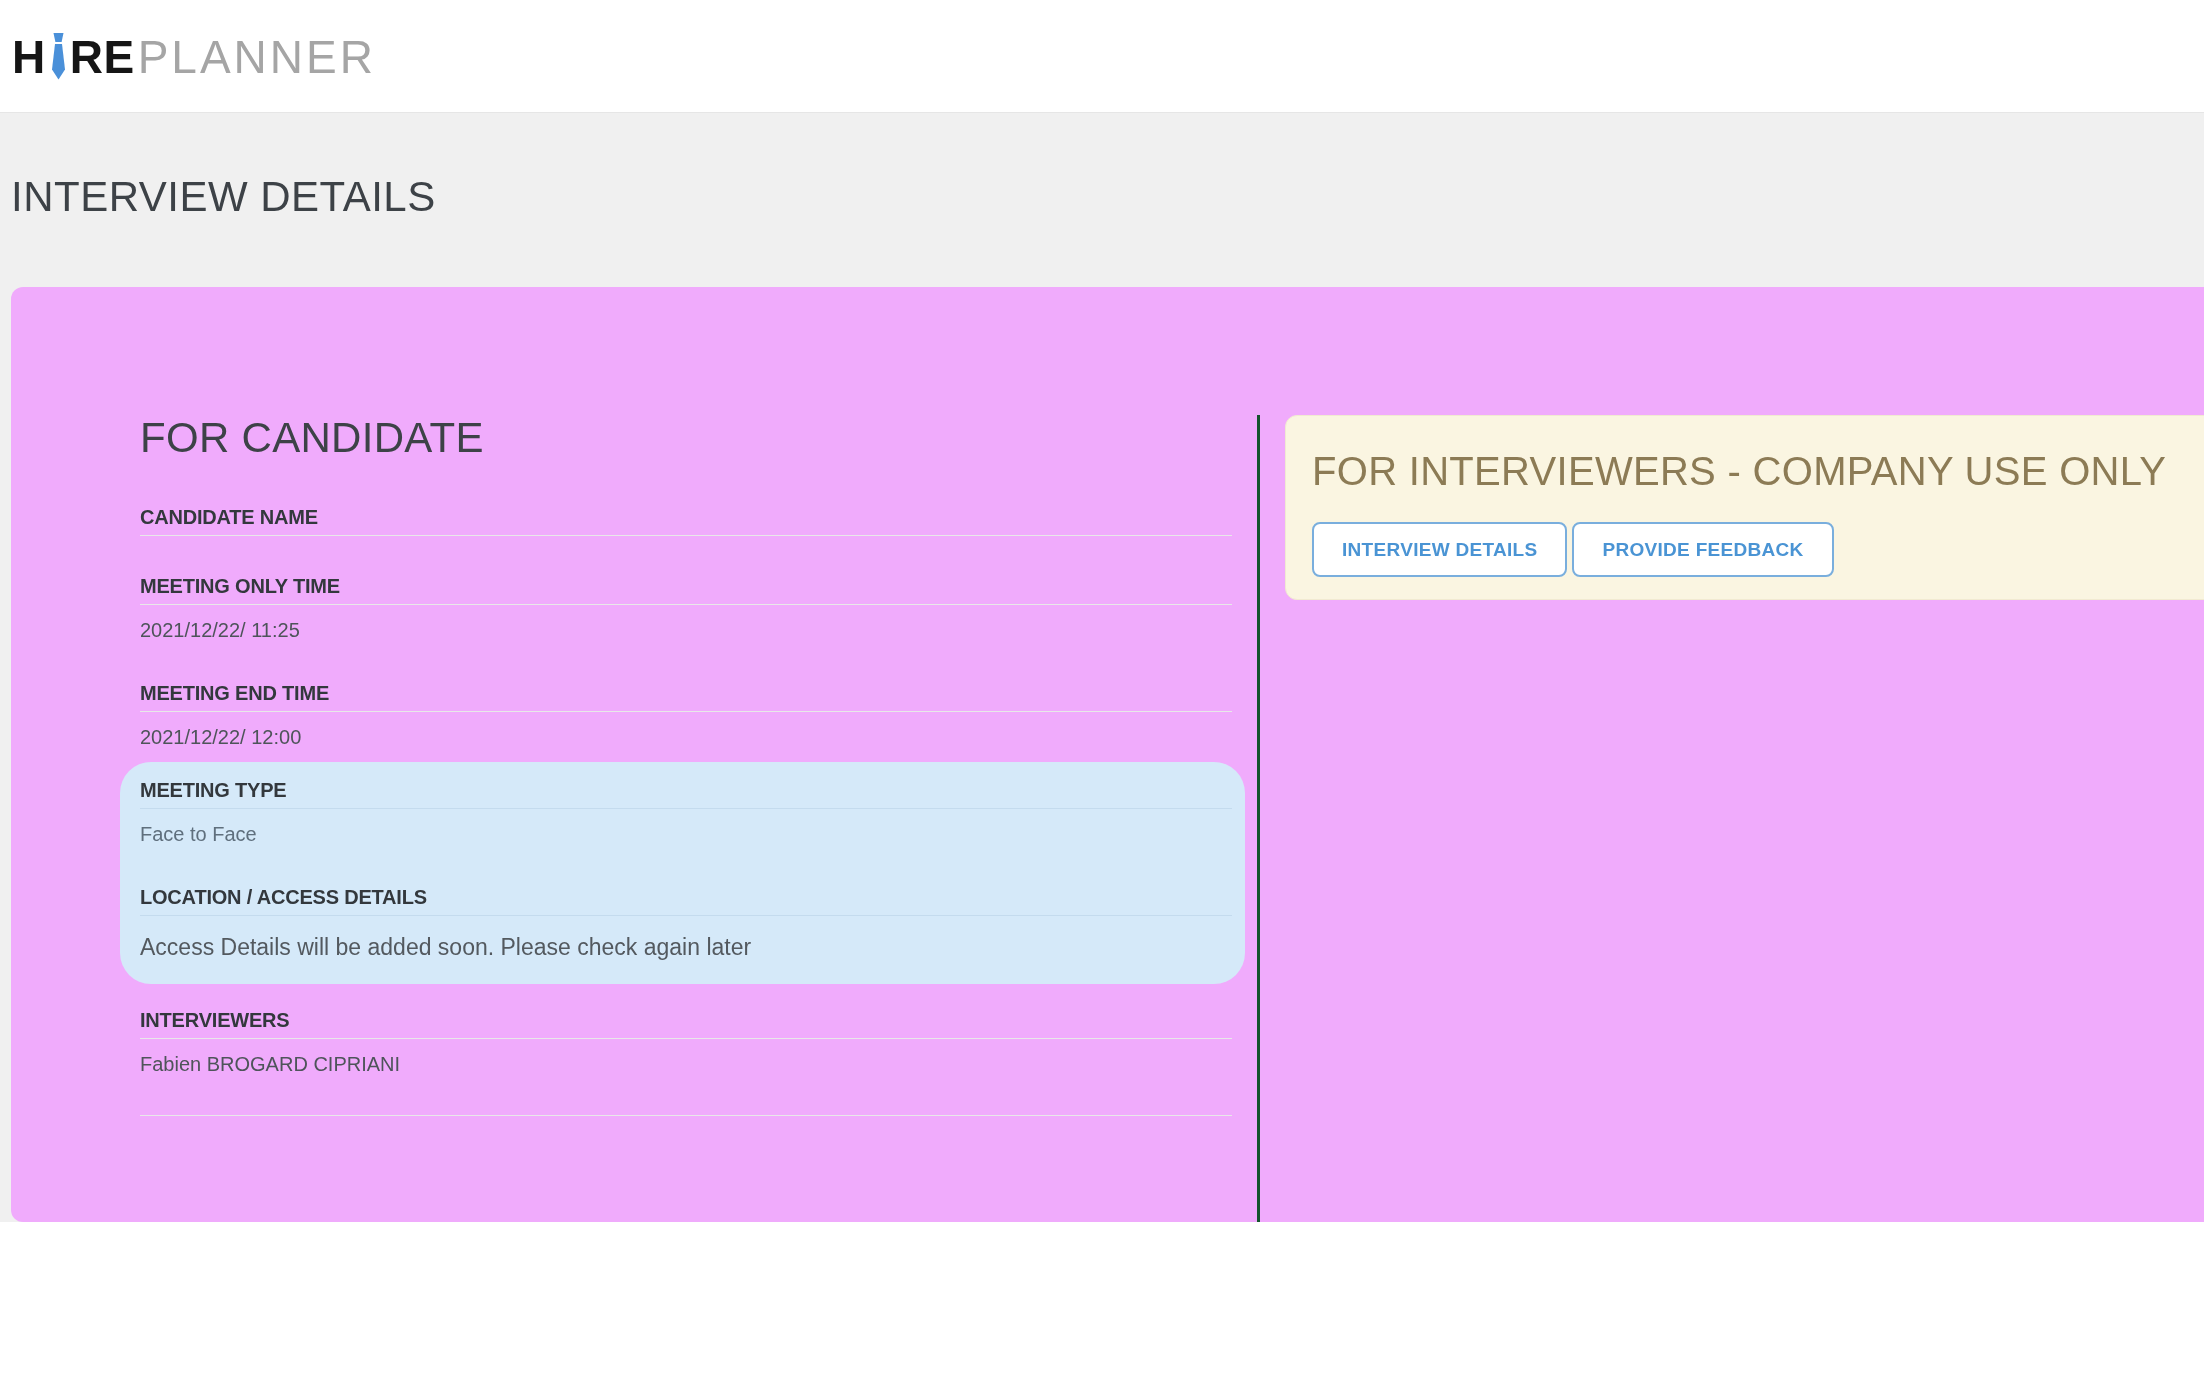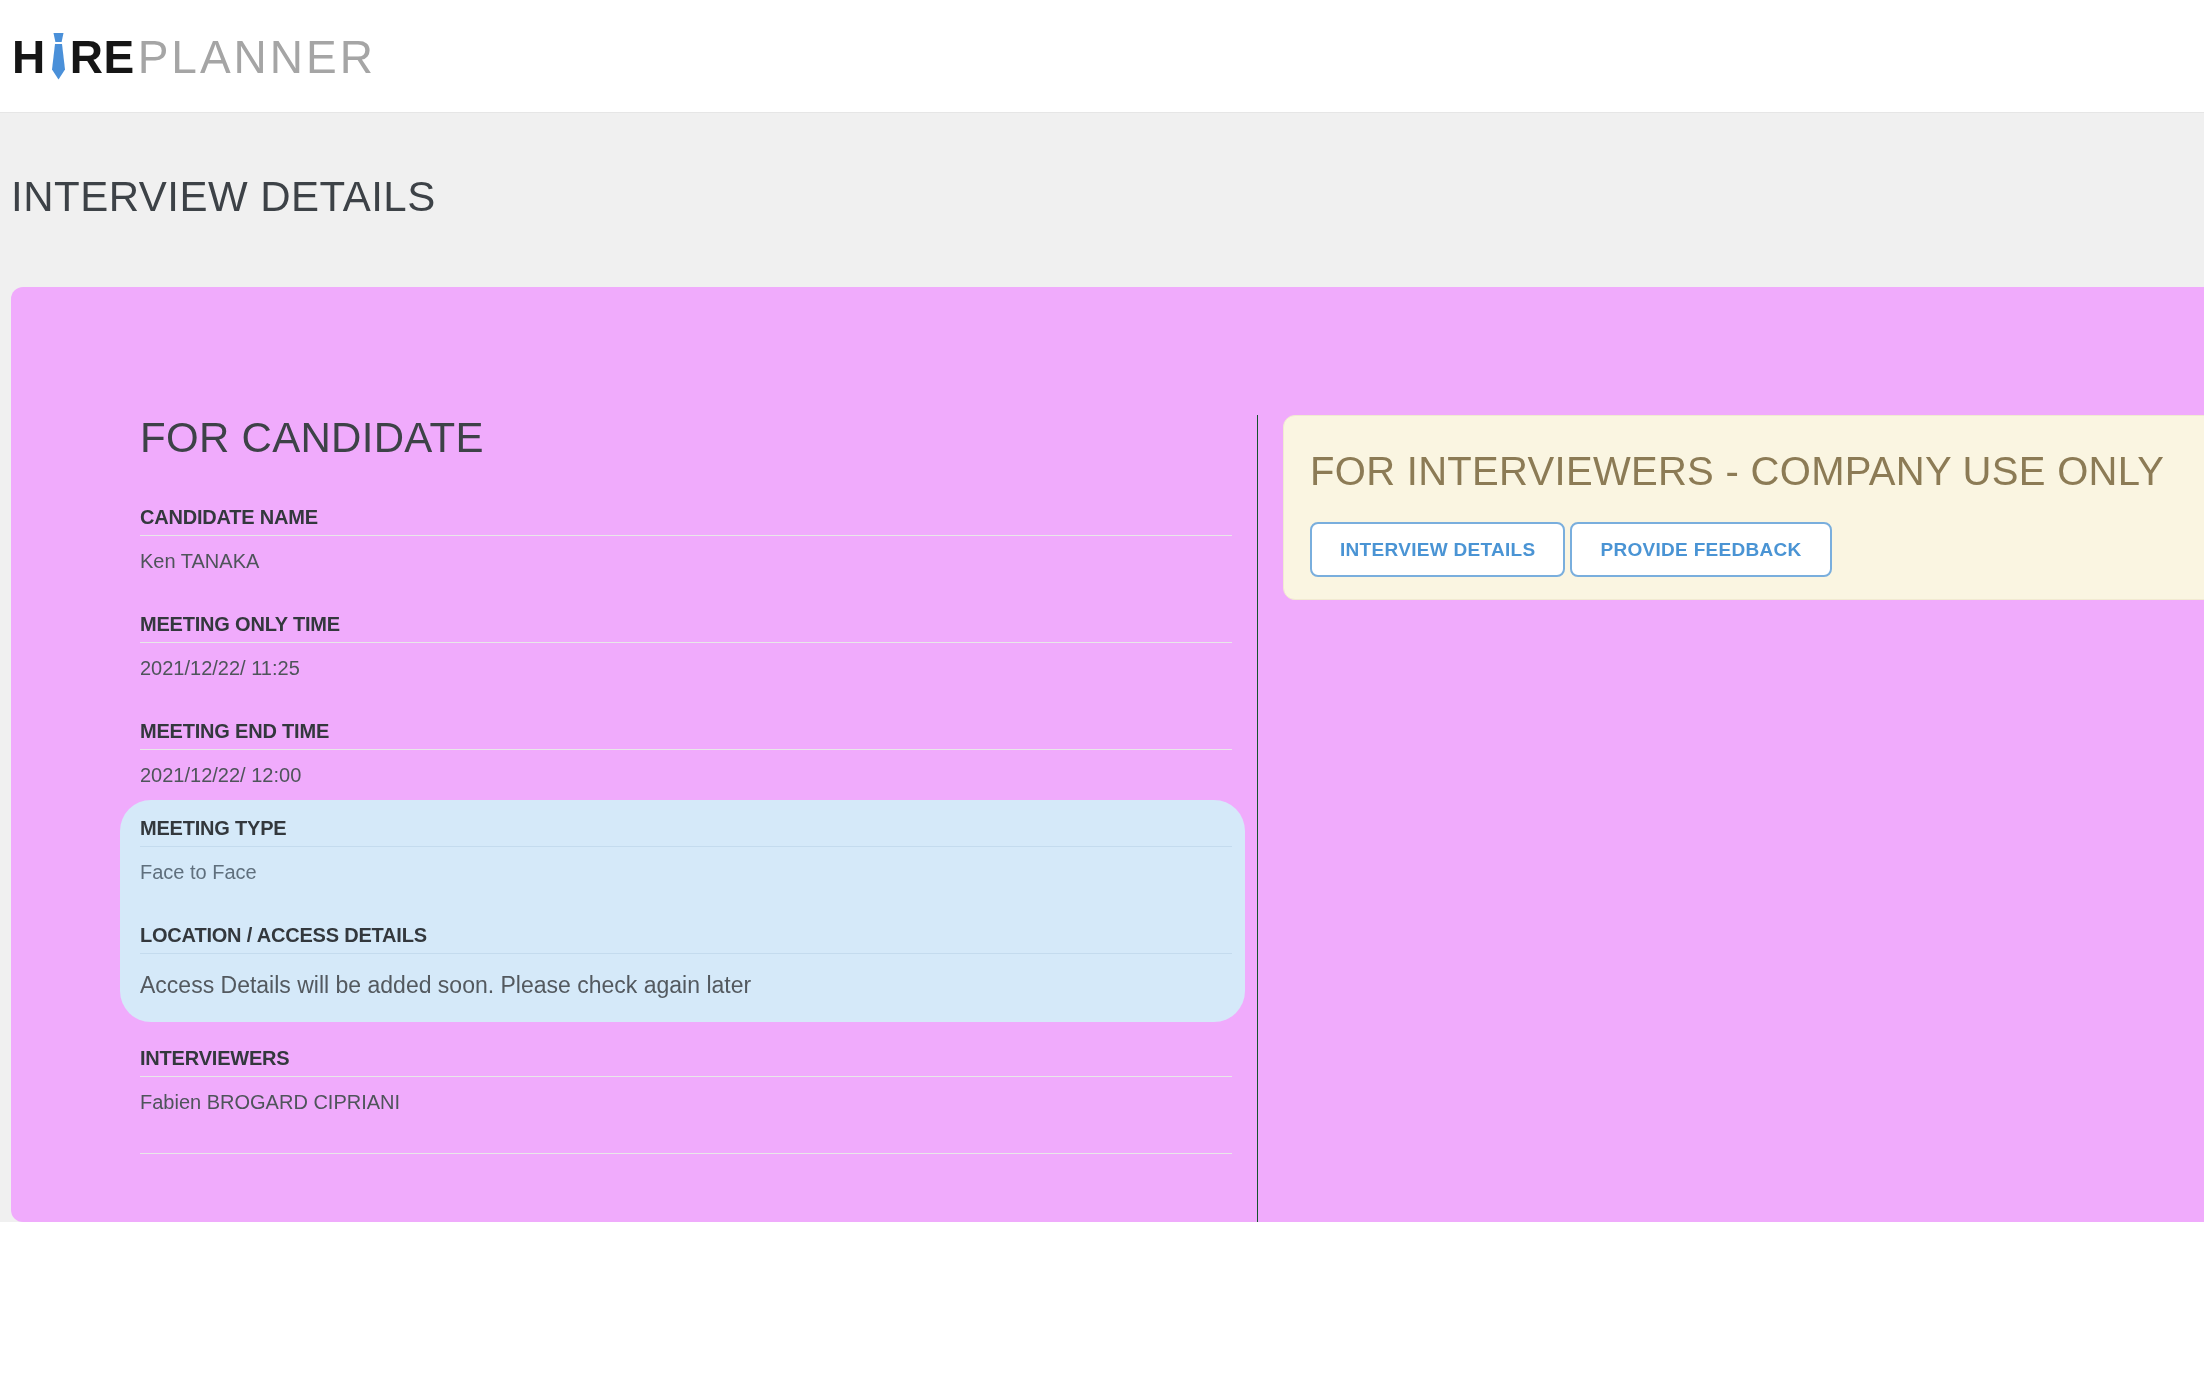--- a/index.html
+++ b/index.html
@@ -47,21 +47,21 @@
     background: #f0abfc;
     border-radius: 12px 0 0 12px;
     overflow: hidden;
     display: flex;
     box-sizing: border-box;
     padding-top: 128px;
   }
   .col-left { width: 1092px; margin-left: 129px; flex-shrink: 0; }
   .col-right {
     flex: 1 1 auto;
-    border-left: 1px solid #14532d;
+    border-left: 3px solid #14532d;
     margin-left: 25px; padding-left: 25px;
   }
 
   .sec-heading {
     font-size: 42px; font-weight: 400; color: #3d4247;
     line-height: 46px; margin: 0 0 44px 0; letter-spacing: 0.3px;
   }
 
   .field { margin-bottom: 38px; }
   .field.tight { margin-bottom: 12px; }
@@ -127,21 +127,20 @@
   <h1 class="page-title">INTERVIEW DETAILS</h1>
 
   <div class="card">
 
     <div class="col-left">
       <h2 class="sec-heading">FOR CANDIDATE</h2>
 
       <div class="field">
         <div class="f-label">CANDIDATE NAME</div>
         <hr class="f-divider">
-        <div class="f-value">Ken TANAKA</div>
       </div>
 
       <div class="field">
         <div class="f-label">MEETING ONLY TIME</div>
         <hr class="f-divider">
         <div class="f-value">2021/12/22/ 11:25</div>
       </div>
 
       <div class="field tight">
         <div class="f-label">MEETING END TIME</div>

